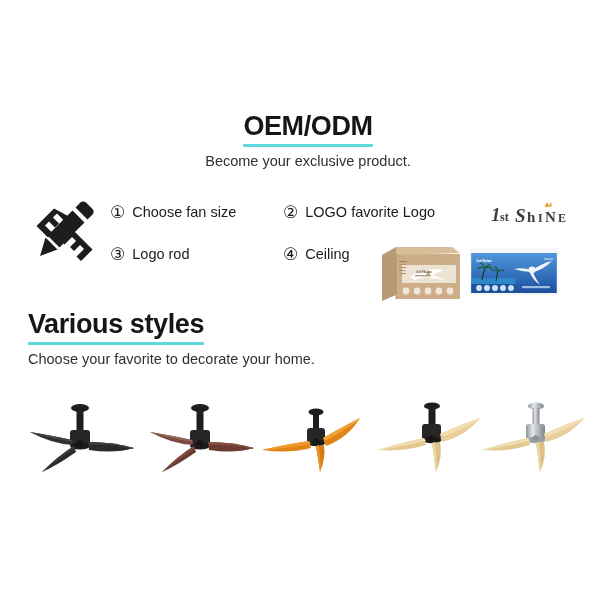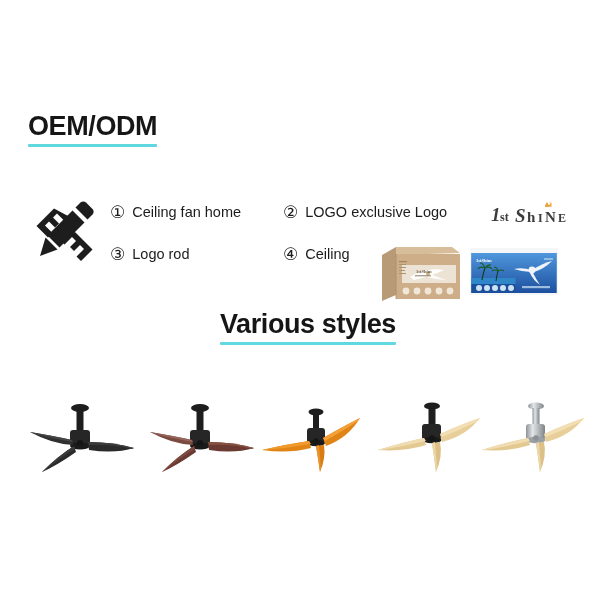--- a/index.html
+++ b/index.html
@@ -16,20 +16,21 @@
     color: #1c1c1c;
     -webkit-font-smoothing: antialiased;
   }
 
   
   .section-oem {
     position: absolute;
     left: 28px;
     top: 112px;
     width: 560px;
+    text-align: center;
   }
   .heading-wrap {
     display: inline-block;
     position: relative;
   }
   .heading {
     font-size: 27px;
     font-weight: bold;
     letter-spacing: -0.4px;
     line-height: 1.05;
@@ -112,21 +113,20 @@
     width: 88px;
     height: 47px;
   }
 
   
   .section-styles {
     position: absolute;
     left: 28px;
     top: 310px;
     width: 560px;
-    text-align: center;
   }
 
   
   .fans-row {
     position: absolute;
     left: 0px;
     top: 388px;
     width: 600px;
     height: 110px;
   }
@@ -142,20 +142,21 @@
   .fan-5 { left: 480px; top: 4px;  }
 </style>
 </head>
 <body>
 
 <div class="section-oem">
   <div class="heading-wrap">
     <div class="heading">OEM/ODM</div>
     <div class="heading-rule"></div>
   </div>
+  <p class="subheading">Become your exclusive product.</p>
 </div>
 
 <div class="features">
 
   <span class="design-icon">
     <svg viewBox="0 0 72 72" width="72" height="72" aria-hidden="true">
       <g fill="#1d1d1d">
 
         <path d="M44.5 10.5 L56.5 22.5 L31.5 47.5 L19.5 35.5 Z"></path>
 
@@ -165,26 +166,26 @@
 
         <path d="M26 8.5 L8.5 26 L20 37.5 L24.5 33 L17 25.5 L21 21.5 L27 27.5 L31 23.5 L25 17.5 L29 13.5 L36.5 21 L41 16.5 Z"></path>
 
         <path d="M47 32 L64.5 49.5 L53 61 L48.5 56.5 L56 49 L52 45 L46 51 L42 47 L48 41 L44 37 L36.5 44.5 L32 40 Z"></path>
       </g>
     </svg>
   </span>
 
   <div class="feat feat-1">
     <span class="circ-num">①</span>
-    <span class="feat-label">Ceiling fan home</span>
+    <span class="feat-label">Choose fan size</span>
   </div>
 
   <div class="feat feat-2">
     <span class="circ-num">②</span>
-    <span class="feat-label">LOGO exclusive Logo</span>
+    <span class="feat-label">LOGO favorite Logo</span>
   </div>
 
   <div class="feat feat-3">
     <span class="circ-num">③</span>
     <span class="feat-label">Logo rod</span>
   </div>
 
   <div class="feat feat-4">
     <span class="circ-num">④</span>
     <span class="feat-label">Ceiling</span>
@@ -279,20 +280,21 @@
 
     <rect x="52" y="38" width="28" height="2.2" fill="#bcd6ef" opacity="0.8"></rect>
   </svg>
 </span>
 
 <div class="section-styles">
   <div class="heading-wrap">
     <div class="heading">Various styles</div>
     <div class="heading-rule"></div>
   </div>
+  <p class="subheading">Choose your favorite to decorate your home.</p>
 </div>
 
 <div class="fans-row">
 
   <span class="fan fan-1">
     <svg viewBox="0 0 128 104" width="128" height="104" aria-hidden="true">
       <g>
         <ellipse cx="64" cy="18" rx="9" ry="4" fill="#1e1e1e"></ellipse>
         <rect x="60.5" y="20" width="7" height="22" fill="#1e1e1e"></rect>
         <rect x="54" y="40" width="20" height="16" rx="3" fill="#262626"></rect>

